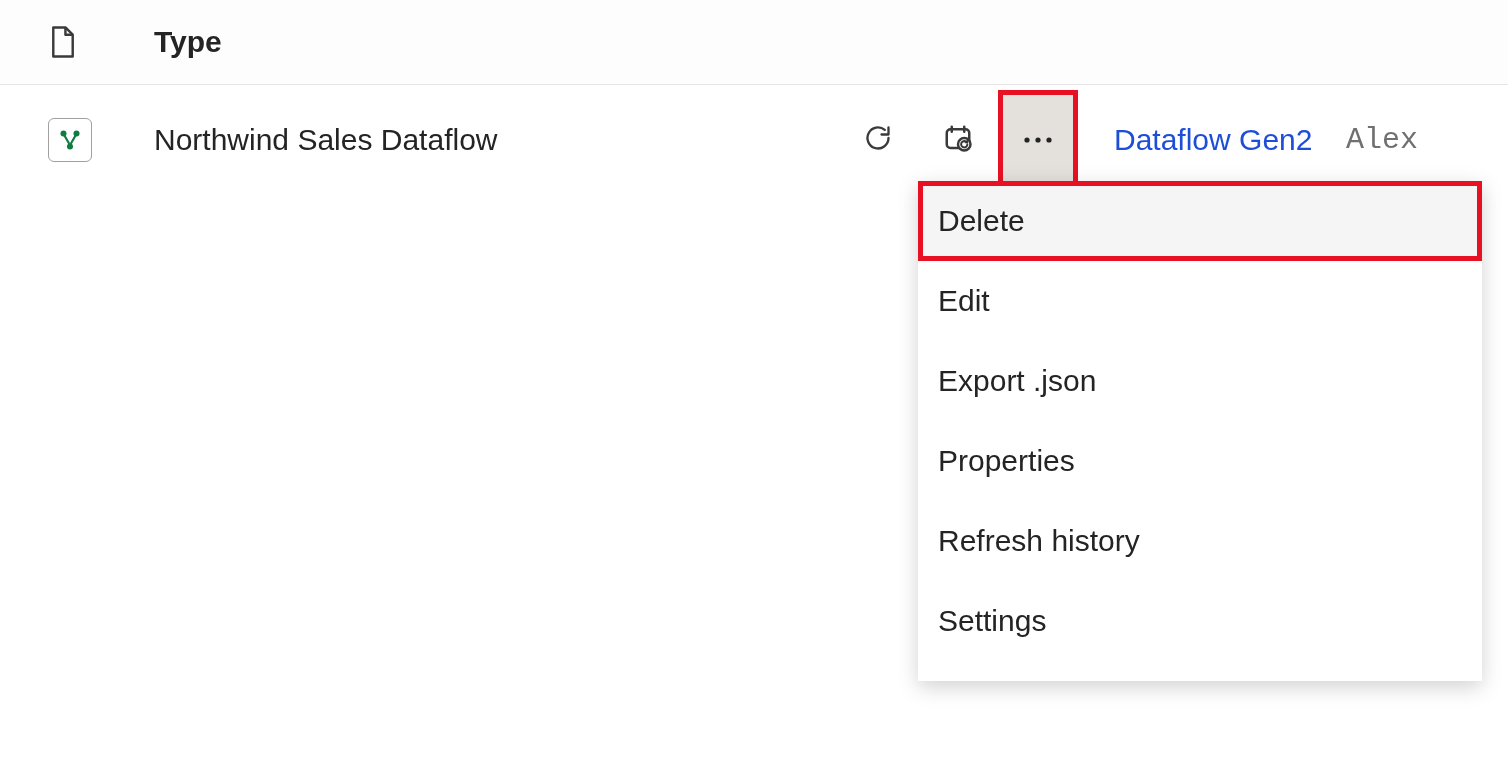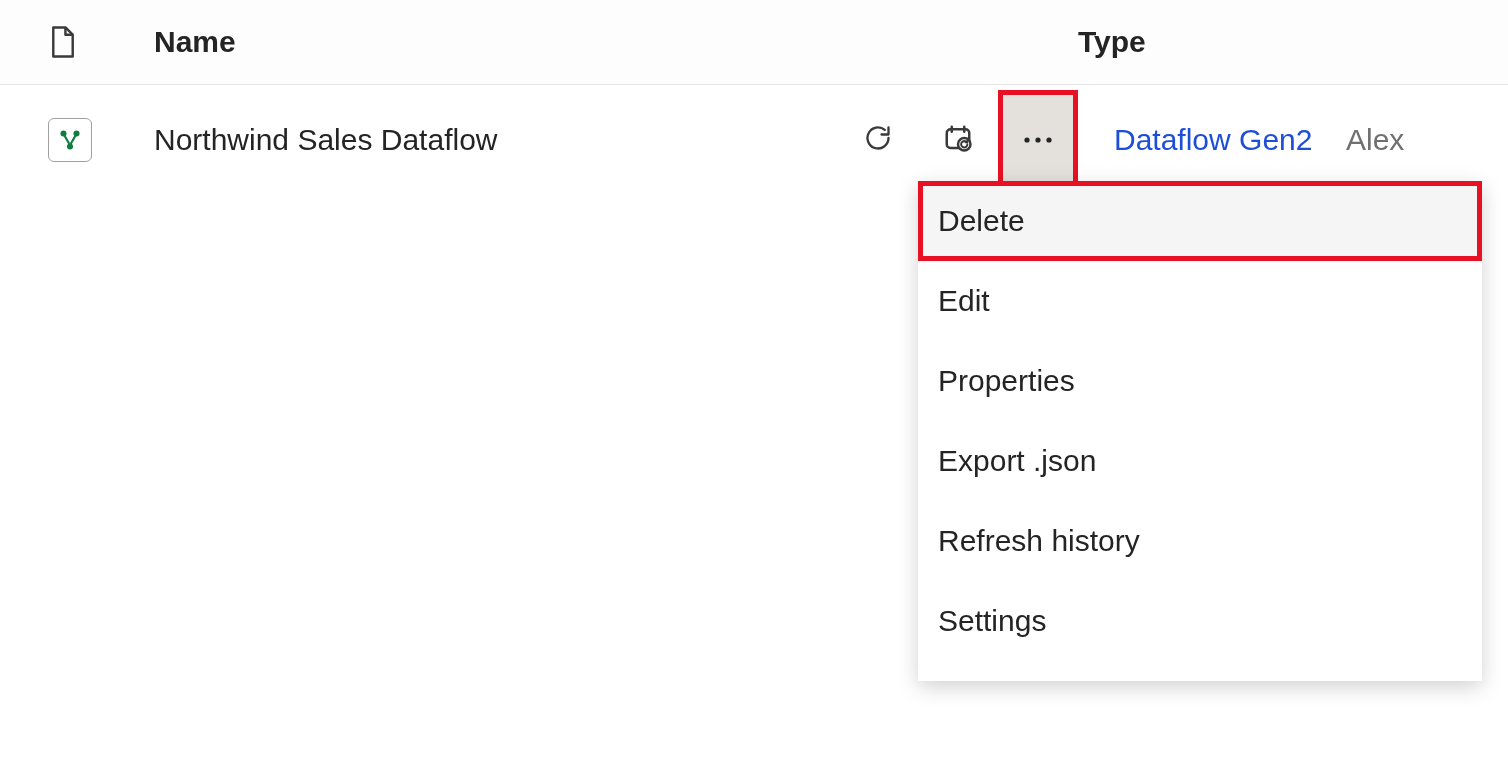--- a/index.html
+++ b/index.html
@@ -128,21 +128,20 @@
 
 <div class="table-header">
   <div class="col-icon">
     <span class="file-icon">
       <svg width="30" height="34" viewBox="0 0 24 28" fill="none" stroke="#3a3a3a" stroke-width="2" stroke-linejoin="round">
         <path d="M4 2 H14 L20 8 V26 H4 Z"></path>
         <path d="M14 2 V8 H20"></path>
       </svg>
     </span>
   </div>
-  <div class="col-name">Name</div>
   <div class="col-type">Type</div>
 </div>
 
 <div class="table-row">
   <div class="item-icon-wrap">
     <div class="item-icon">
       <svg width="28" height="28" viewBox="0 0 24 24" fill="none">
         <circle cx="6" cy="6" r="3" fill="#107c41"></circle>
         <circle cx="18" cy="6" r="3" fill="#107c41"></circle>
         <circle cx="12" cy="18" r="3" fill="#107c41"></circle>
@@ -205,23 +204,23 @@
       <span>
         <svg width="34" height="10" viewBox="0 0 34 10">
           <circle cx="6" cy="5" r="2.6" fill="#242424"></circle>
           <circle cx="17" cy="5" r="2.6" fill="#242424"></circle>
           <circle cx="28" cy="5" r="2.6" fill="#242424"></circle>
         </svg>
       </span>
     </div>
   </div>
   <div style="width:268px; padding-left:36px; font-size:30px; color:#1d4ed8;">Dataflow Gen2</div>
-  <div style="width:162px; font-size:30px; color:#707070;">Alex</div>
+  <div style="width:162px; font-size:30px; color:#707070;font-family:Liberation Mono, monospace;">Alex</div>
 </div>
 
 <div class="context-menu">
   <div class="menu-item menu-item-first highlight-red">Delete</div>
   <div class="menu-item">Edit</div>
+  <div class="menu-item">Export .json</div>
   <div class="menu-item">Properties</div>
-  <div class="menu-item">Export .json</div>
   <div class="menu-item">Refresh history</div>
   <div class="menu-item">Settings</div>
 </div>
 
 </body></html>

